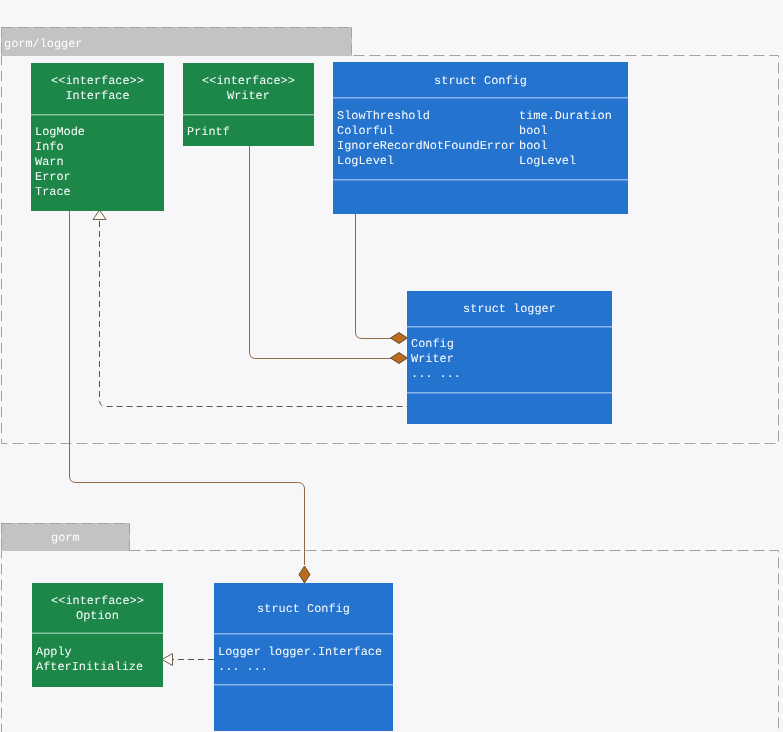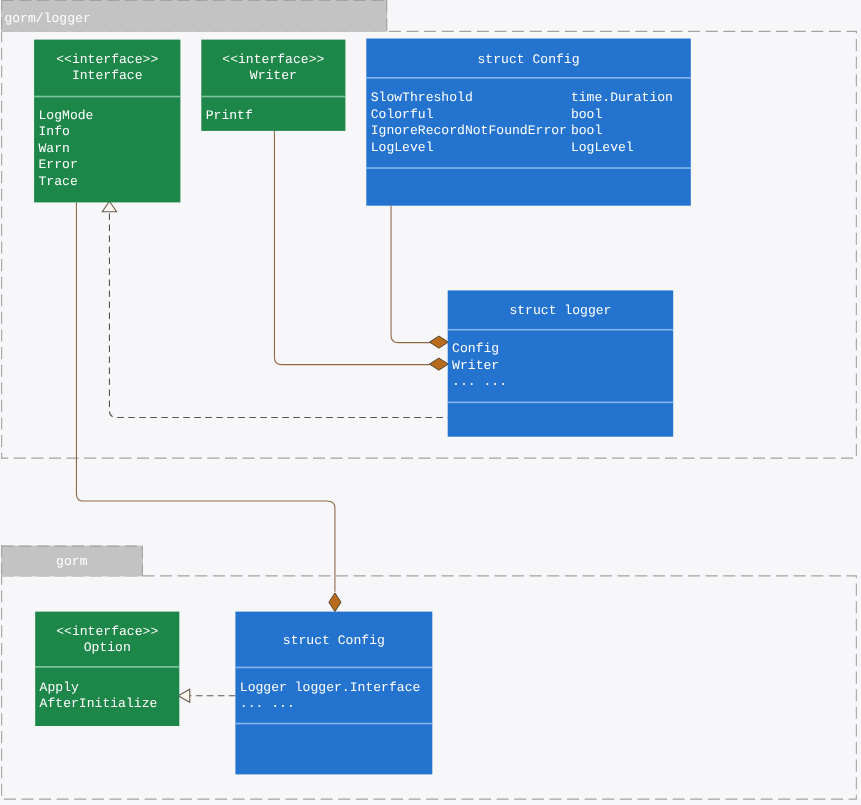--- a/index.html
+++ b/index.html
@@ -1,20 +1,20 @@
 <!DOCTYPE html>
 <html><head>
 <meta charset="utf-8">
 <title>UML Class Diagram</title>
 <style>
   html,body{margin:0;padding:0;}
   body{width:783px;height:732px;overflow:hidden;background:#f7f7f9;
        font-family:"Liberation Mono",monospace;
        -webkit-font-smoothing:antialiased;text-rendering:geometricPrecision;}
-  #diagram{position:relative;width:783px;height:676px;}
+  #diagram{position:relative;width:783px;height:676px;margin-top:27px;}
   svg#canvas{display:block;position:absolute;left:0;top:0;}
   svg#canvas text{font-family:"Liberation Mono",monospace;font-size:11.9px;
        white-space:pre;-webkit-font-smoothing:antialiased;
        text-rendering:geometricPrecision;}
 </style>
 </head>
 <body>
 
 <div id="diagram">
 <svg id="canvas" width="783" height="732" viewBox="0 0 783 732">

